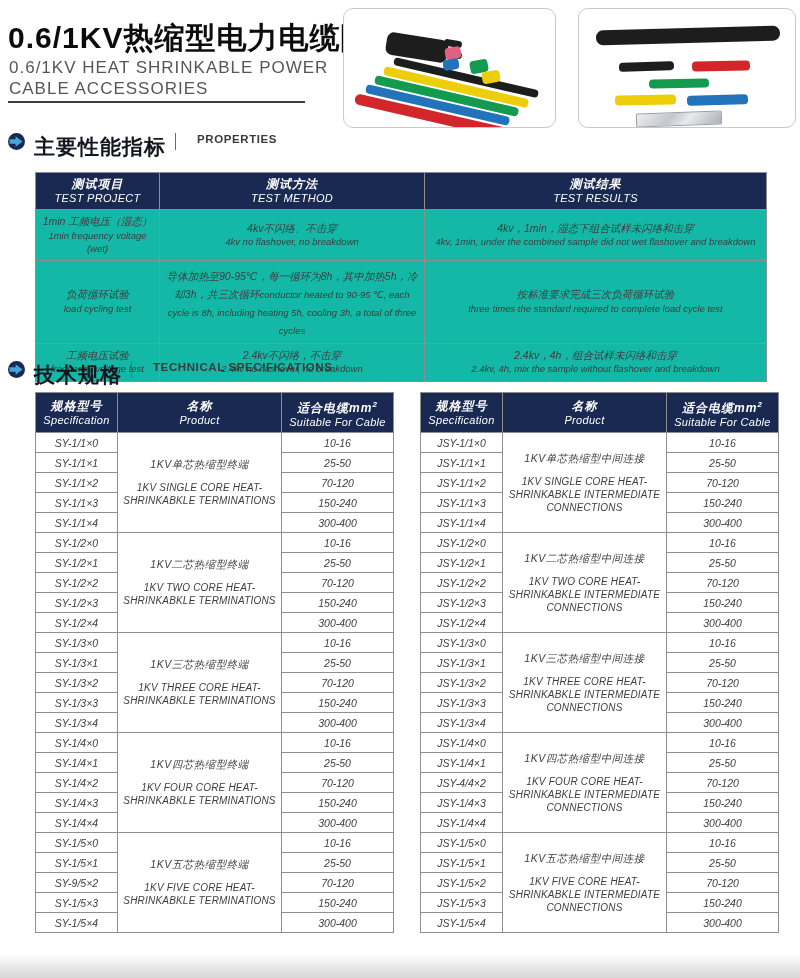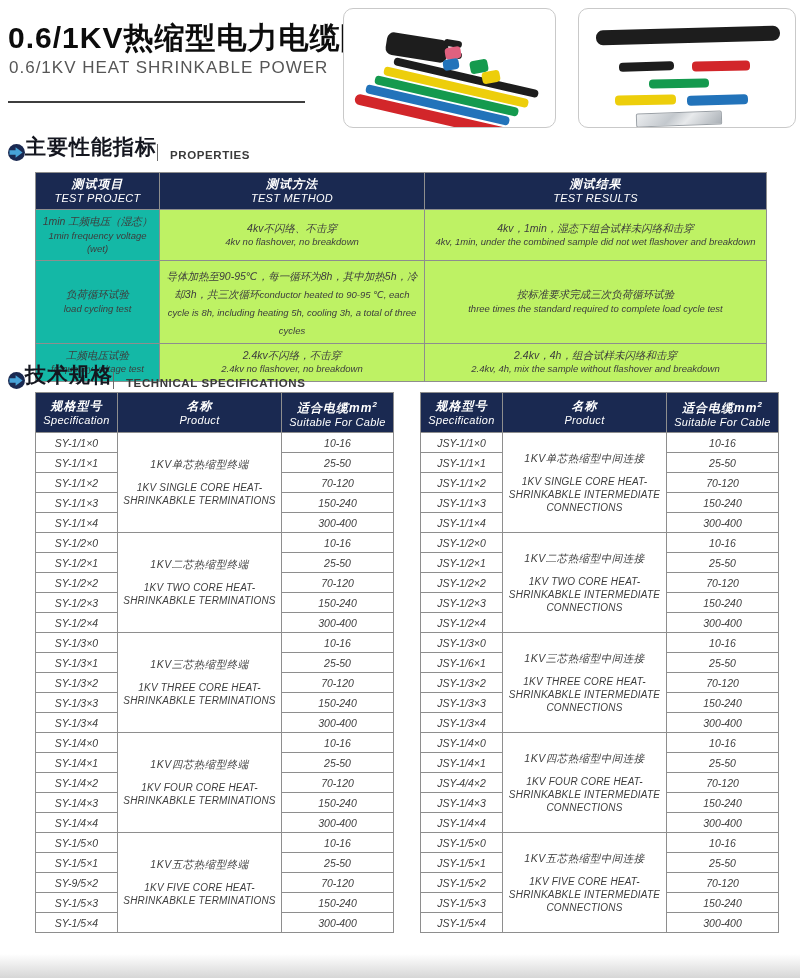--- a/index.html
+++ b/index.html
@@ -22,38 +22,38 @@
   .tube { position:absolute; border-radius:4px; }
   .t-red    { background:var(--tube-red); }
   .t-blue   { background:var(--tube-blue); }
   .t-green  { background:var(--tube-green); }
   .t-yellow { background:var(--tube-yellow); }
   .t-black  { background:var(--tube-black); }
   .t-pink   { background:var(--tube-pink); }
   .foil { position:absolute; background:linear-gradient(135deg,#eceef0 0%,#c3c8cd 40%,#e8eaec 60%,#aab0b6 100%); border:1px solid #9aa0a6; border-radius:2px; }
 
   
-  .section-head { display:flex; align-items:flex-end; }
+  .section-head { display:flex; align-items:flex-start; gap:9px; }
   .section-zh { font-size:21px; font-weight:bold; color:#14161f; letter-spacing:1px; }
   .section-divider { width:1px; height:17px; background:#6b6b6b; }
   .section-en { font-size:11.5px; font-weight:bold; color:#3a3a3a; letter-spacing:0.6px;padding-left:12px; }
   #section-properties { left:8px; top:133px; }
   #section-specs { left:8px; top:361px; }
 
   
   table { border-collapse:collapse; table-layout:fixed;font-style:italic; }
   th, td { border:1px solid #8e8e8e; text-align:center; vertical-align:middle; }
   th { background:var(--navy); color:#ffffff; font-weight:normal; }
   .th-zh { font-size:12px; font-weight:bold; letter-spacing:1px; line-height:15px; }
   .th-en { font-size:11px; line-height:13px; letter-spacing:0.3px; }
 
   
   #properties-table { left:35px; top:172px; width:731px; }
   #properties-table th { padding:4px 2px; }
-  #properties-table td { padding:5px 6px; background:#bef264; color:#3d3d3d; }
+  #properties-table td { padding:5px 6px; background:#14b8a6; color:#3d3d3d; }
   #properties-table td.proj { background:#14b8a6; }
   #properties-table .cell-zh { font-size:10.5px; line-height:13.5px; }
   #properties-table .cell-en { font-size:9.5px; line-height:13px; }
   #properties-table tr:nth-child(2) td { height:48px; }
   #properties-table tr:nth-child(1) td, #properties-table tr:nth-child(3) td { height:38px; }
 
   
   .spec-table { width:358px; }
   #spec-left  { left:35px;  top:392px; }
   #spec-right { left:420px; top:392px; }
@@ -66,20 +66,21 @@
   .bottom-fade { left:0; bottom:0; width:800px; height:24px;
     background:linear-gradient(to bottom, rgba(120,120,120,0) 0%, rgba(120,120,120,0.30) 100%);
     pointer-events:none; }
 </style>
 </head>
 <body>
 
 <div class="abs title-zh">0.6/1KV热缩型电力电缆附件</div>
 <div class="abs title-en">
   <div>0.6/1KV HEAT SHRINKABLE POWER</div>
+  <div>CABLE ACCESSORIES</div>
 </div>
 <div class="abs title-underline"></div>
 
 <div class="abs photo-box" id="photo1">
   <div class="tube t-black" style="left:50px;top:48px;width:148px;height:8px;transform:rotate(13deg);transform-origin:left center;"></div>
   <div class="tube t-yellow" style="left:40px;top:57px;width:148px;height:9px;transform:rotate(13deg);transform-origin:left center;"></div>
   <div class="tube t-green" style="left:31px;top:66px;width:147px;height:9px;transform:rotate(13deg);transform-origin:left center;"></div>
   <div class="tube t-blue" style="left:22px;top:75px;width:147px;height:9px;transform:rotate(13deg);transform-origin:left center;"></div>
   <div class="tube t-red" style="left:11px;top:84px;width:158px;height:11px;transform:rotate(13deg);transform-origin:left center;border-radius:6px;"></div>
   <div class="tube t-black" style="left:42px;top:27px;width:62px;height:23px;border-radius:7px;transform:rotate(9deg);"></div>
@@ -405,21 +406,21 @@
       </tr>
       <tr>
         <td class="spec-cell">JSY-1/3×0</td>
         <td class="product-cell" rowspan="5">
           <div class="pn-zh">1KV三芯热缩型中间连接</div>
           <div class="pn-en">1KV THREE CORE HEAT-SHRINKABKLE INTERMEDIATE CONNECTIONS</div>
         </td>
         <td class="cable-cell">10-16</td>
       </tr>
       <tr>
-        <td class="spec-cell">JSY-1/6×1</td>
+        <td class="spec-cell">JSY-1/3×1</td>
         <td class="cable-cell">25-50</td>
       </tr>
       <tr>
         <td class="spec-cell">JSY-1/3×2</td>
         <td class="cable-cell">70-120</td>
       </tr>
       <tr>
         <td class="spec-cell">JSY-1/3×3</td>
         <td class="cable-cell">150-240</td>
       </tr>

